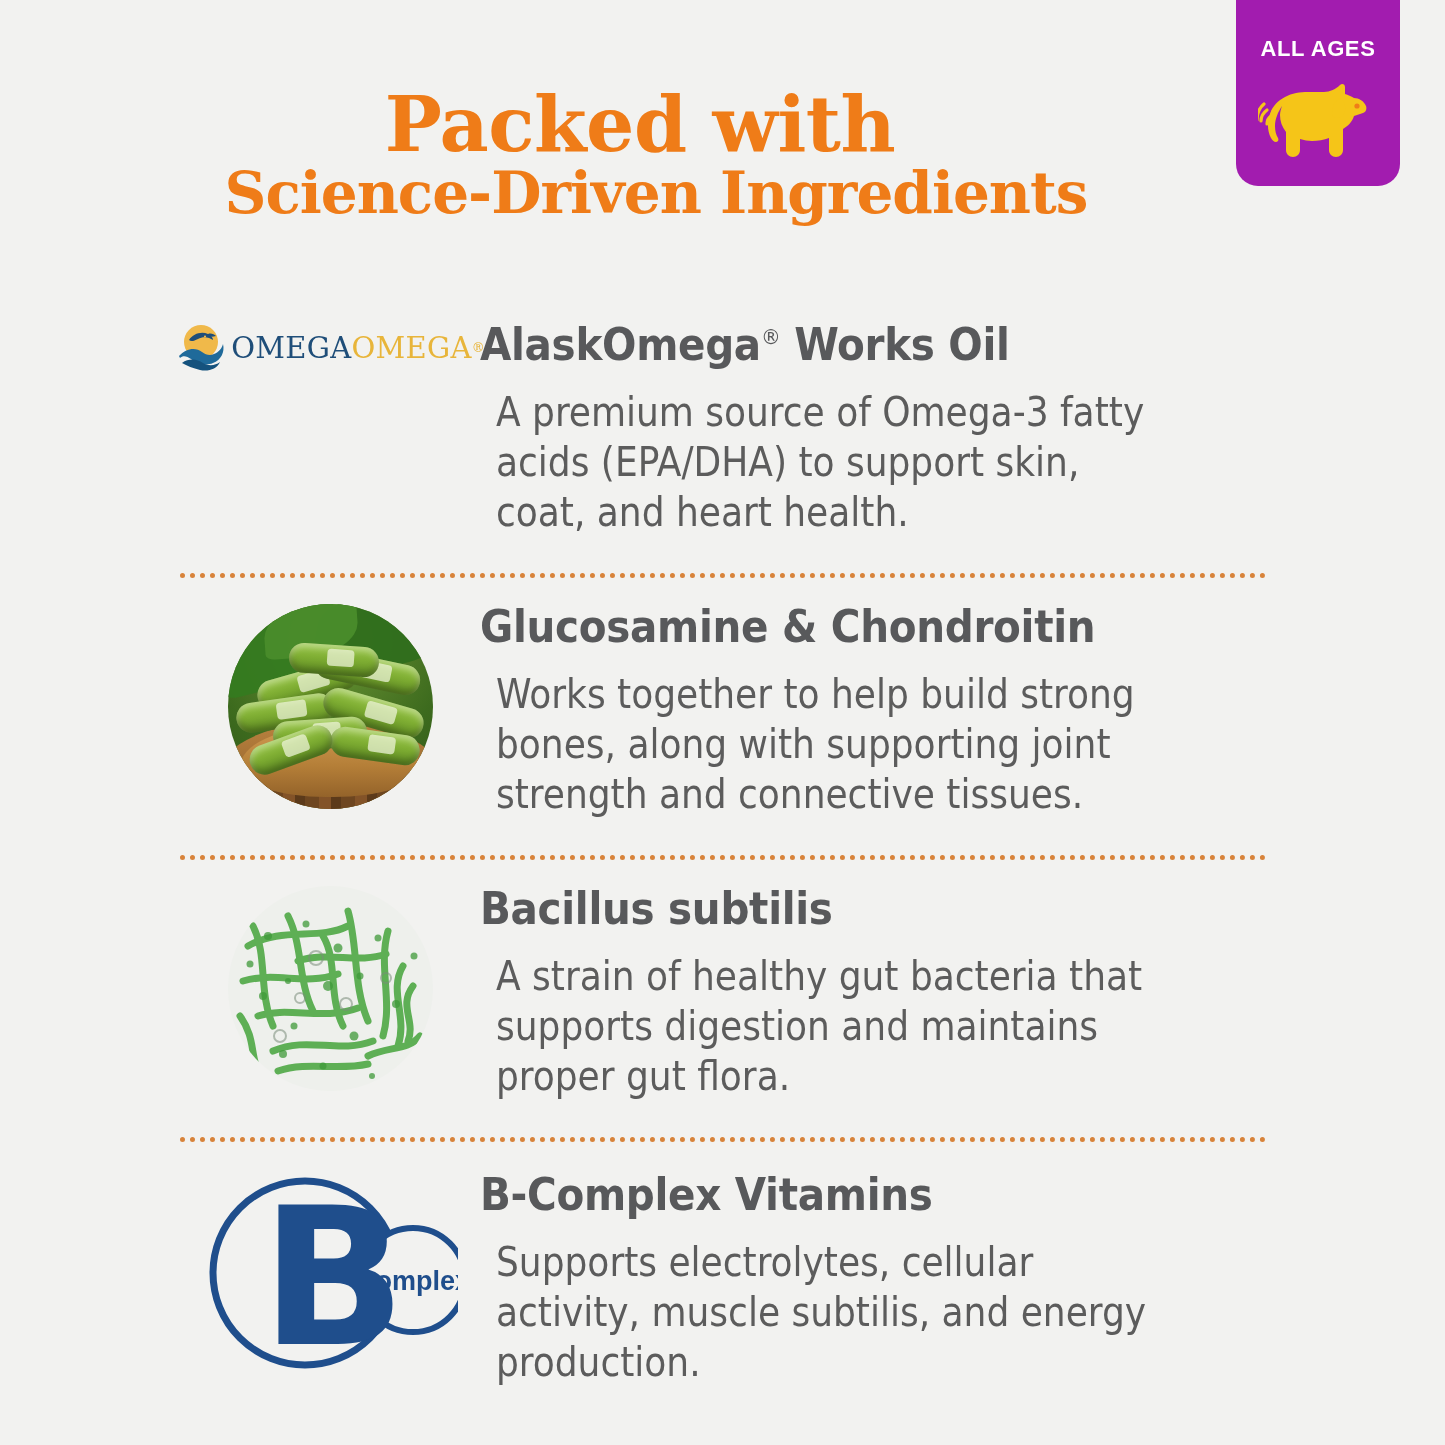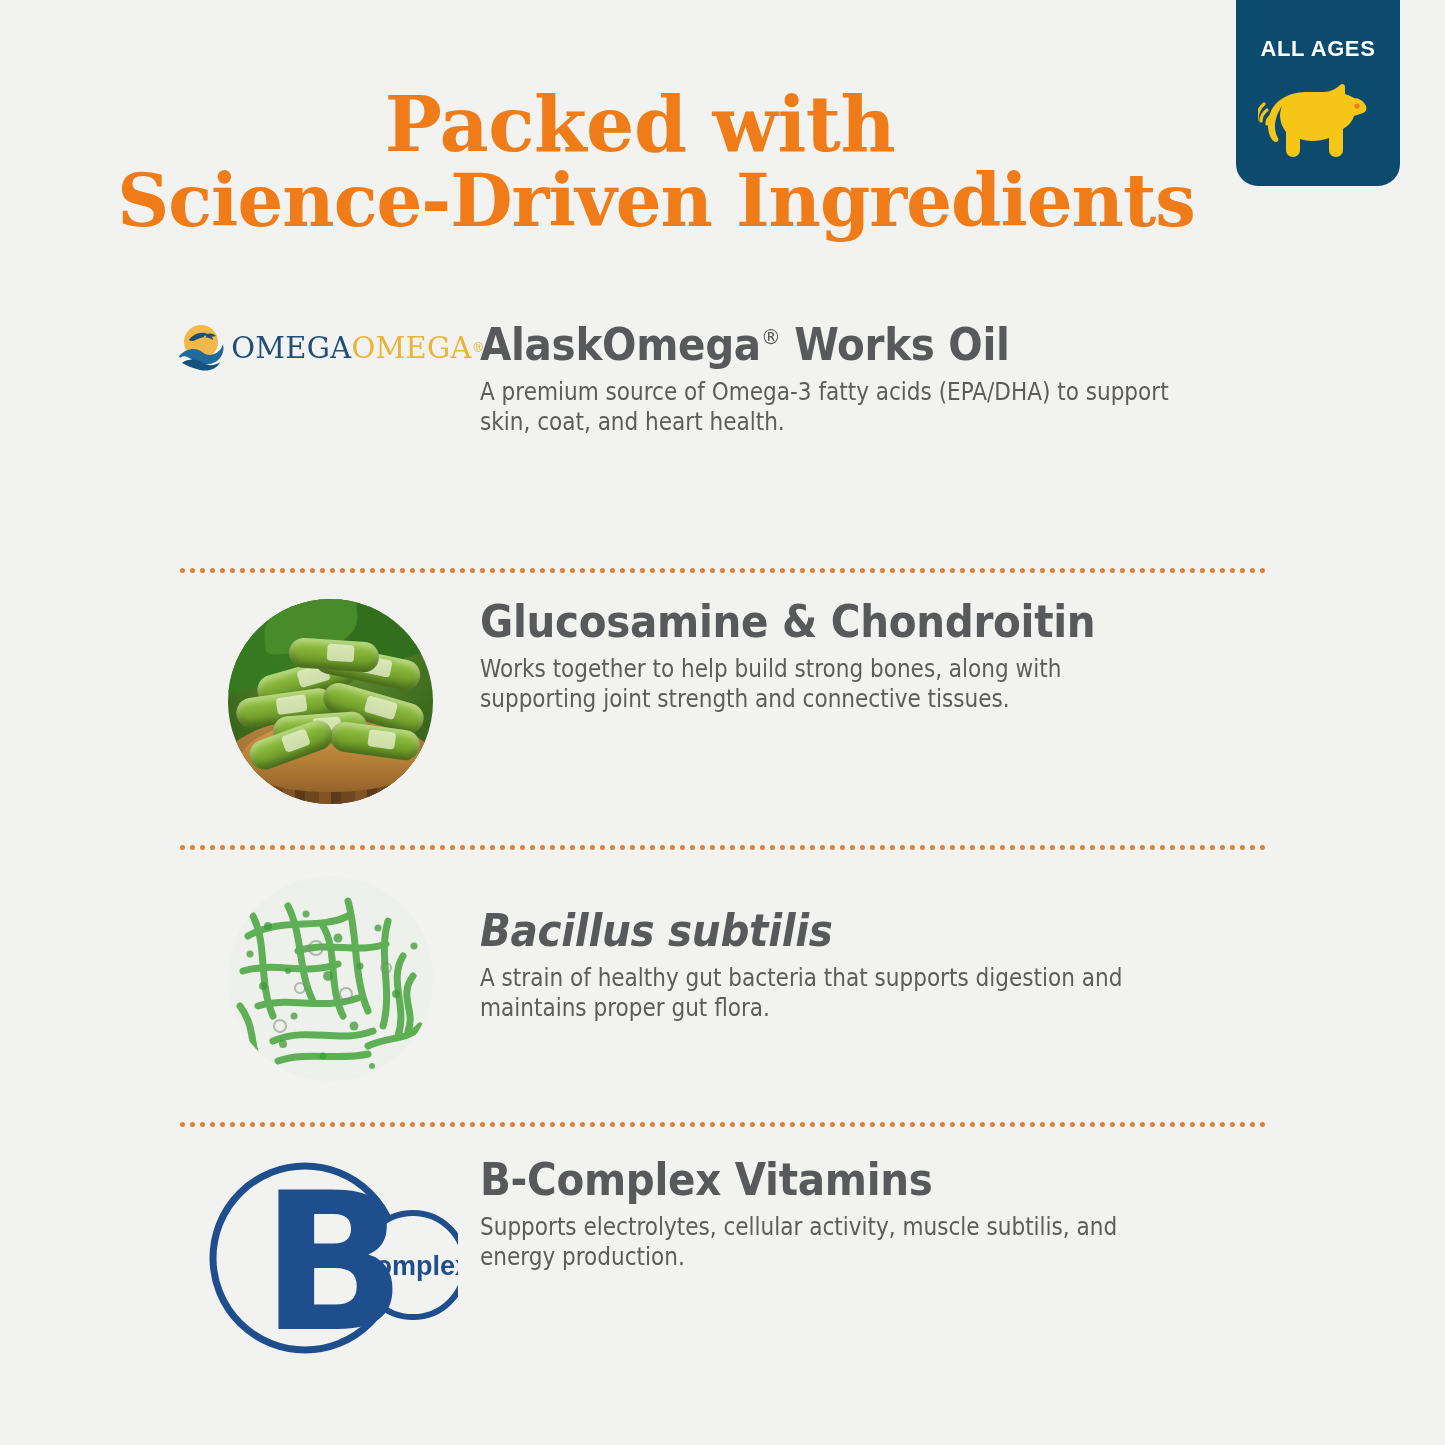--- a/index.html
+++ b/index.html
@@ -7,63 +7,63 @@
     width:1445px;height:1445px;
     background:#f2f2f0;
     font-family:"Liberation Sans", sans-serif;
     overflow:hidden;position:relative;
   }
   .page{position:relative;width:1445px;height:1445px;}
 
   
   .badge{
     position:absolute;top:0;right:45px;width:164px;height:186px;
-    background:#0c4a6e;border-bottom-left-radius:22px;border-bottom-right-radius:22px;
+    background:#a21caf;border-bottom-left-radius:22px;border-bottom-right-radius:22px;
     display:flex;flex-direction:column;align-items:center;
   }
   .badge-text{
     color:#ffffff;font-size:22px;font-weight:bold;letter-spacing:.6px;
     margin-top:36px;font-family:"Liberation Sans",sans-serif;
   }
   .badge-dog{margin-top:6px;}
 
   
   .headline{
     position:absolute;top:86px;left:5px;width:1270px;
     text-align:center;color:#ef7c18;
     font-family:"DejaVu Serif","Liberation Serif",serif;
     font-weight:bold;font-size:76px;line-height:1.03;
     letter-spacing:-0.5px;
   }
-  .headline .l2{display:block;font-size:72px;letter-spacing:-1px;margin-left:32px;}
+  .headline .l2{display:block;font-size:58px;letter-spacing:-1px;margin-left:32px;}
 
   
   .rows{position:absolute;top:316px;left:0;width:1445px;}
   .row{
     display:flex;align-items:flex-start;
     padding:0 0 0 180px;
     min-height:232px;
   }
   .row-media{
     width:300px;flex:0 0 300px;
     display:flex;align-items:center;justify-content:center;
     padding-top:6px;
   }
   .row-body{flex:1;padding-top:2px;max-width:700px;}
   .row-title{
     color:#58595b;font-size:45px;font-weight:bold;
     font-family:"DejaVu Sans Condensed","Liberation Sans",sans-serif;
     letter-spacing:-.3px;margin:0 0 6px 0;white-space:nowrap;
   }
-  .row-title.italic{font-style:italic;margin-top:32px;}
+  .row-title.italic{}
   .row-title sup{font-size:22px;vertical-align:super;font-weight:normal;}
   .row-desc{
-    color:#5c5c5c;font-size:24px;line-height:1.25;
+    color:#5c5c5c;font-size:40px;line-height:1.25;
     font-family:"DejaVu Sans Condensed","Liberation Sans",sans-serif;
-    margin:0;font-weight:normal;
+    margin:16px;font-weight:normal;
   }
 
   
   .divider{
     height:0;margin:20px 0 20px 180px;width:1086px;
     border-top:5px dotted #d8833a;
   }
 
   
   .circ{width:205px;height:205px;border-radius:50%;overflow:hidden;position:relative;}

